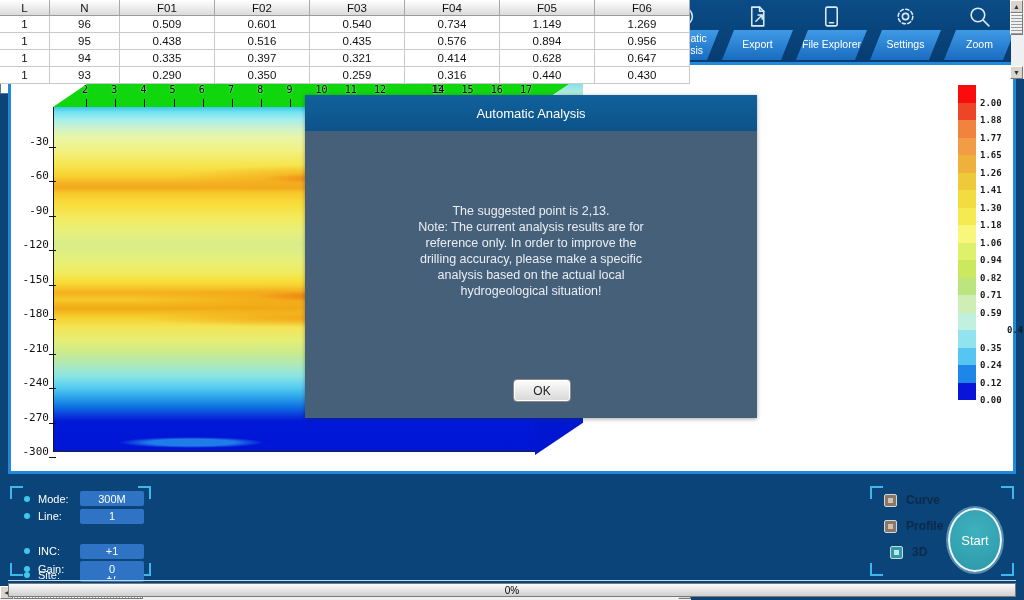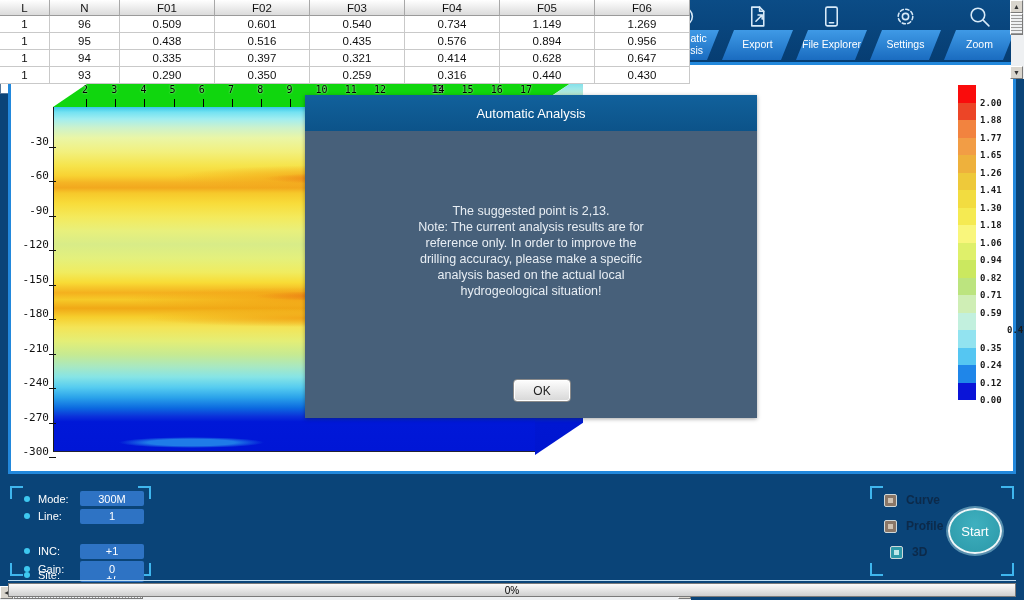--- a/index.html
+++ b/index.html
@@ -103,21 +103,21 @@
   .grip { background:repeating-linear-gradient(90deg,#9a9a9a 0 1px,transparent 1px 3px); }
   .gripv { background:repeating-linear-gradient(0deg,#9a9a9a 0 1px,transparent 1px 3px); }
 
   .controls { left:868px; top:484px; width:148px; height:94px; }
   .crow { position:absolute; left:16px; display:flex; align-items:center; gap:9px; }
   .cbox { width:13px; height:13px; border-radius:2px; border:1px solid #cfd8da;
           display:flex; align-items:center; justify-content:center; }
   .cbox i { display:block; width:5px; height:5px; background:#cfc2b2; }
   .cbox.on i { background:#bfe8ea; }
   .clabel { font-size:12px; font-weight:bold; color:#0c2a4a; }
-  .startbtn { position:absolute; left:80px; top:24px; width:54px; height:46px; border-radius:50%;
+  .startbtn { position:absolute; left:80px; top:24px; width:54px; height:64px; border-radius:50%;
               border:2px solid #eef7f9; box-shadow:0 0 0 2px rgba(150,205,220,.55);
               color:#fff; font-size:13px; display:flex; align-items:center; justify-content:center;
               cursor:pointer; }
 
   .sepline { position:absolute; left:8px; top:580px; width:1008px; height:1px; background:#bcdcf2; }
   .progress { position:absolute; left:8px; top:583px; width:1008px; height:14px;
               background:linear-gradient(180deg,#fbfbfb,#cfcfcf); border:1px solid #7a7a7a;
               font-size:10px; color:#000; display:flex; align-items:center; justify-content:center; }
 </style>
 </head>

